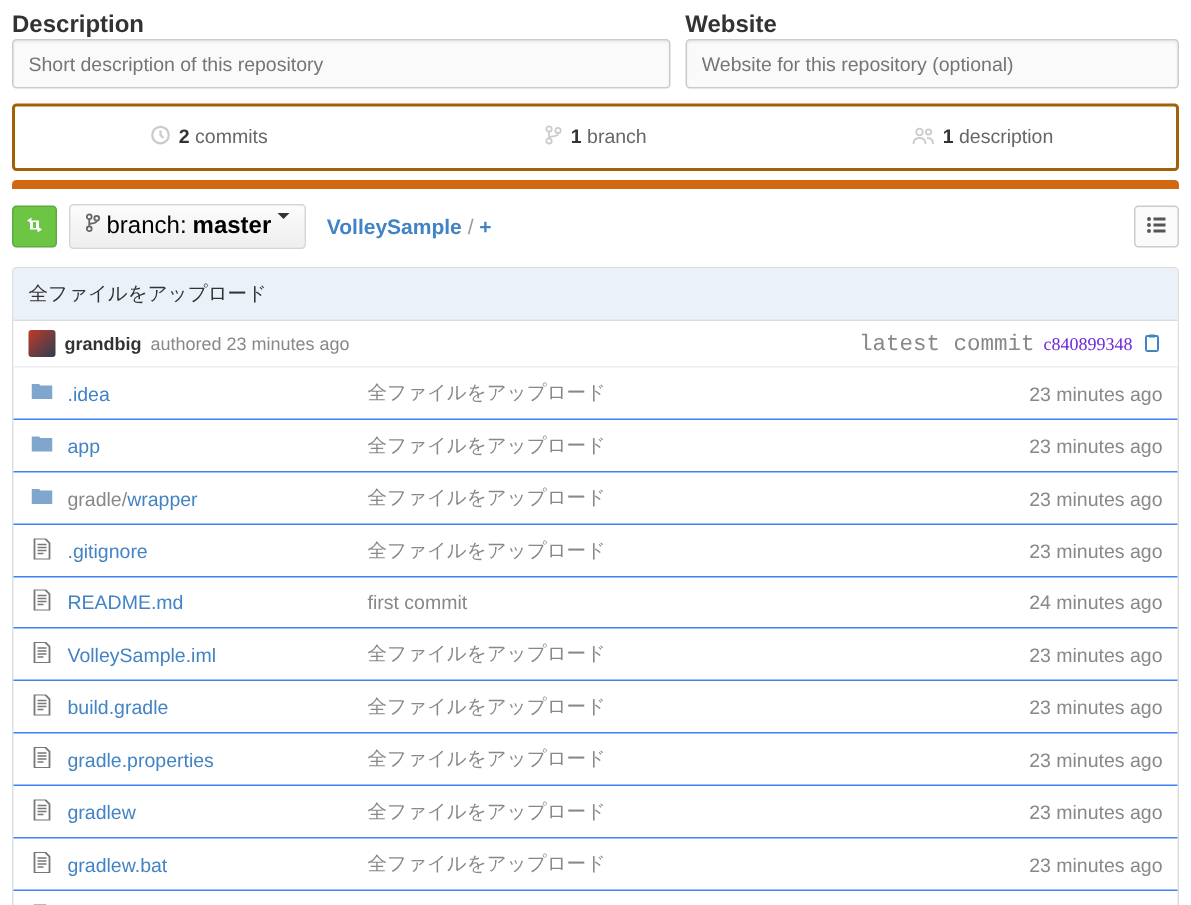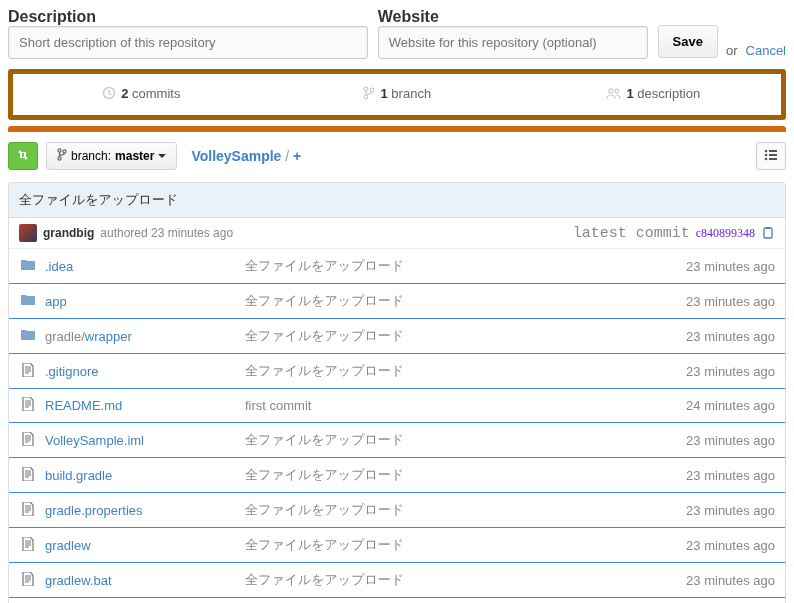--- a/index.html
+++ b/index.html
@@ -6,27 +6,27 @@
     body { font-family: Helvetica, Arial, sans-serif; font-size: 13px; color: #333; background: #fff; width: 794px; }
     .container { padding: 8px; }
     .desc-row { display: flex; gap: 10px; margin-bottom: 10px; }
     .desc-field { flex: 1; }
     .desc-label { font-weight: bold; font-size: 16px; margin-bottom: 0; display: block; }
     .input-text { width: 100%; padding: 8px 10px; border: 1px solid #ccc; border-radius: 3px; font-size: 13px; color: #701a75; background: #fafafa; box-shadow: inset 0 1px 2px rgba(0,0,0,0.08); }
     .save-cancel { display: flex; align-items: flex-end; gap: 8px; padding-bottom: 1px; }
     .btn-save { padding: 8px 14px; background: linear-gradient(#fcfcfc,#eee); border: 1px solid #d5d5d5; border-radius: 3px; font-weight: bold; font-size: 13px; cursor: pointer; }
     .or-text { color: #666; font-size: 13px; }
     .link { color: #4183c4; text-decoration: none; cursor: pointer; }
-    .stats-box { border: 5px solid #a16207; border-radius: 3px; display: flex; padding: 12px 0; margin-bottom: 6px; }
+    .stats-box { border: 2px solid #a16207; border-radius: 3px; display: flex; padding: 12px 0; margin-bottom: 6px; }
     .stat-item { flex: 1; text-align: center; font-size: 13px; color: #666; }
     .stat-item b { color: #333; font-weight: bold; }
     .sep-bar { height: 6px; background: #d26911; border-radius: 3px 3px 0 0; margin-bottom: 10px; }
     .toolbar { display: flex; align-items: center; gap: 8px; margin-bottom: 12px; }
     .compare-btn { width: 30px; height: 28px; background: #6cc644; border: 1px solid #5ca941; border-radius: 3px; display:flex; align-items:center; justify-content:center; }
-    .branch-btn { padding: 5px 10px; background: linear-gradient(#fcfcfc,#eee); border: 1px solid #d5d5d5; border-radius: 3px; font-size: 12px; cursor: pointer; display:flex; align-items:center; gap:4px; }
+    .branch-btn { padding: 5px 10px; background: linear-gradient(#fcfcfc,#eee); border: 1px solid #d5d5d5; border-radius: 3px; font-size: 16px; cursor: pointer; display:flex; align-items:flex-start; gap:4px; }
     .branch-btn .icon { color:#666; }
     .breadcrumb { font-size: 14px; color: #999; margin-left: 6px; }
     .breadcrumb .link { font-weight: bold; }
     .plus-link { color: #4183c4; font-weight: bold; }
     .spacer { flex: 1; }
     .list-btn { width: 30px; height: 28px; background: #fafafa; border: 1px solid #ccc; border-radius: 3px; display:flex; align-items:center; justify-content:center; color:#555; }
     .file-list { border: 1px solid #ddd; border-radius: 3px; }
     .commit-msg-row { background: #eaf1f8; padding: 8px 10px; border-bottom: 1px solid #ddd; font-size: 13px; color: #333; }
     .commit-author-row { background: #fff; padding: 6px 10px; border-bottom: 1px solid #eee; display:flex; align-items:center; gap:6px; font-size: 12px; color: #888; }
     .avatar { width: 18px; height: 18px; background: linear-gradient(135deg,#c0392b,#2c3e50); border-radius: 2px; }
@@ -51,25 +51,20 @@
 <div class="container">
   <div class="desc-row">
     <div class="desc-field">
       <label class="desc-label">Description</label>
       <input class="input-text" placeholder="Short description of this repository" style="">
     </div>
     <div class="desc-field" style="flex:0.75;">
       <label class="desc-label">Website</label>
       <input class="input-text" placeholder="Website for this repository (optional)" style="">
     </div>
-    <div class="save-cancel">
-      <button class="btn-save">Save</button>
-      <span class="or-text">or</span>
-      <a class="link">Cancel</a>
-    </div>
   </div>
 
   <div class="stats-box">
     <div class="stat-item">
       <span class="stat-icon"><svg width="14" height="14" viewBox="0 0 14 14">
             <circle cx="7" cy="7" r="5.5" fill="none" stroke="#999" stroke-width="1.5"></circle>
             <path d="M7 4v3l2 2" stroke="#999" stroke-width="1.5" fill="none"></path>
           </svg></span>
       <b>2</b> <span>commits</span>
     </div>

